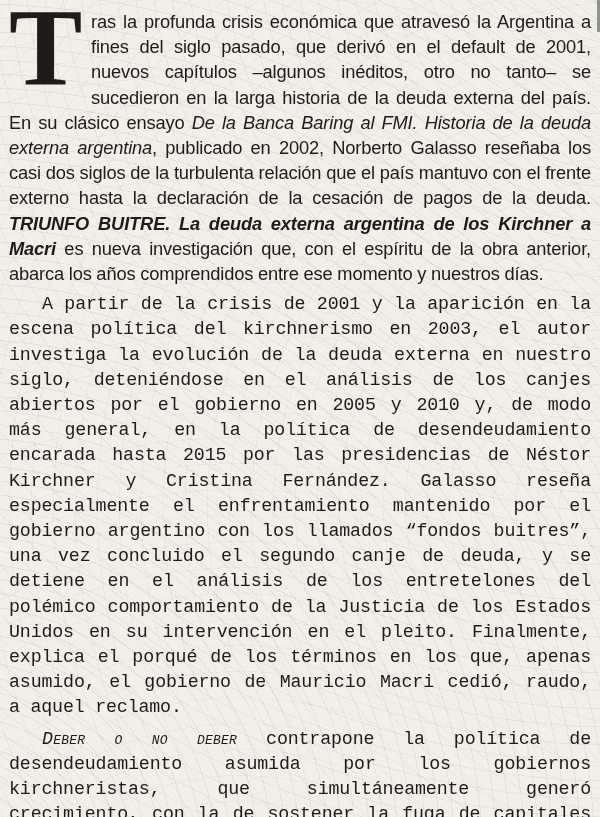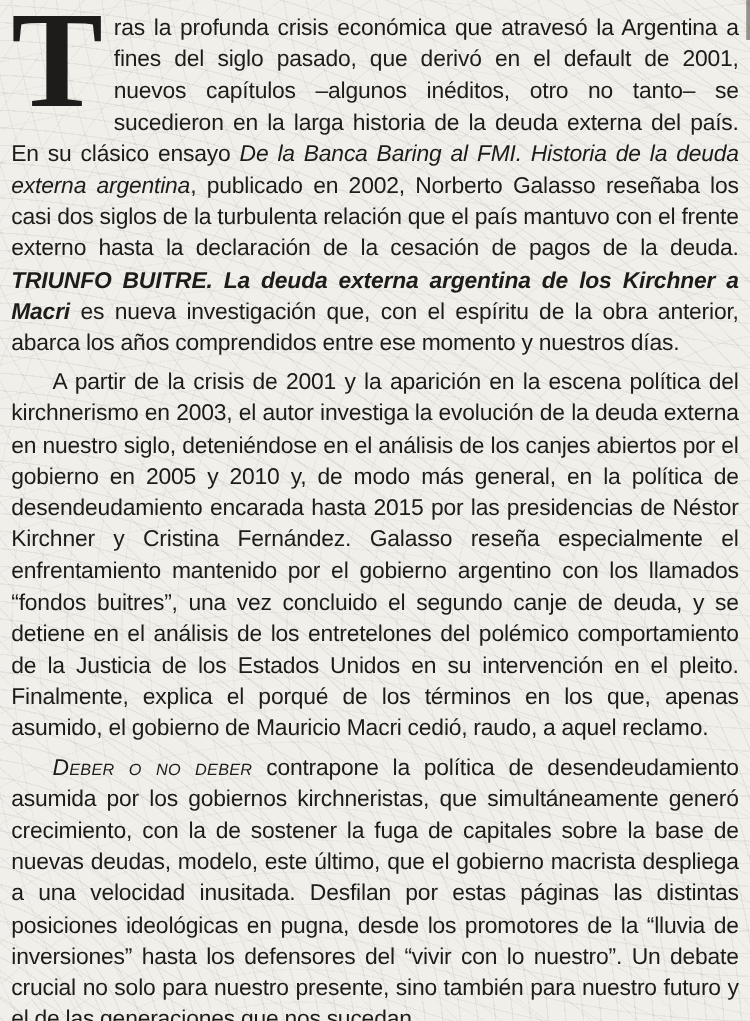--- a/index.html
+++ b/index.html
@@ -28,21 +28,21 @@
     margin:0;
     text-align:justify;
     font-size:18.3px;
     line-height:25.2px;
     letter-spacing:-0.15px;
     word-spacing:-0.2px;
     -webkit-hyphens:auto;
     hyphens:auto;
   }
   .para + .para{margin-top:6px;}
-  .indent{text-indent:33px;}
+  .indent{text-indent:33px;font-family:Liberation Mono, monospace;}
   .dropcap{
     float:left;
     width:74px;
     height:74px;
     margin:2px 8px 0 0;
     font-family:"Liberation Serif","DejaVu Serif",serif;
     font-weight:bold;
     font-size:110px;
     line-height:74px;
     letter-spacing:0;

